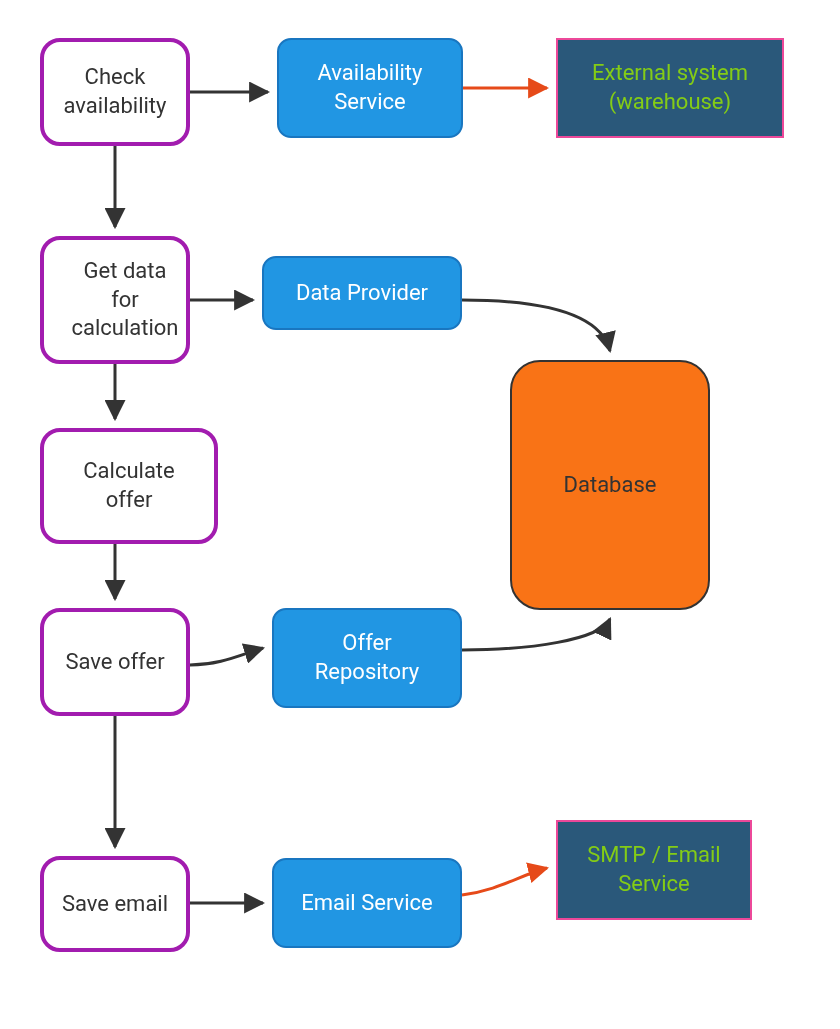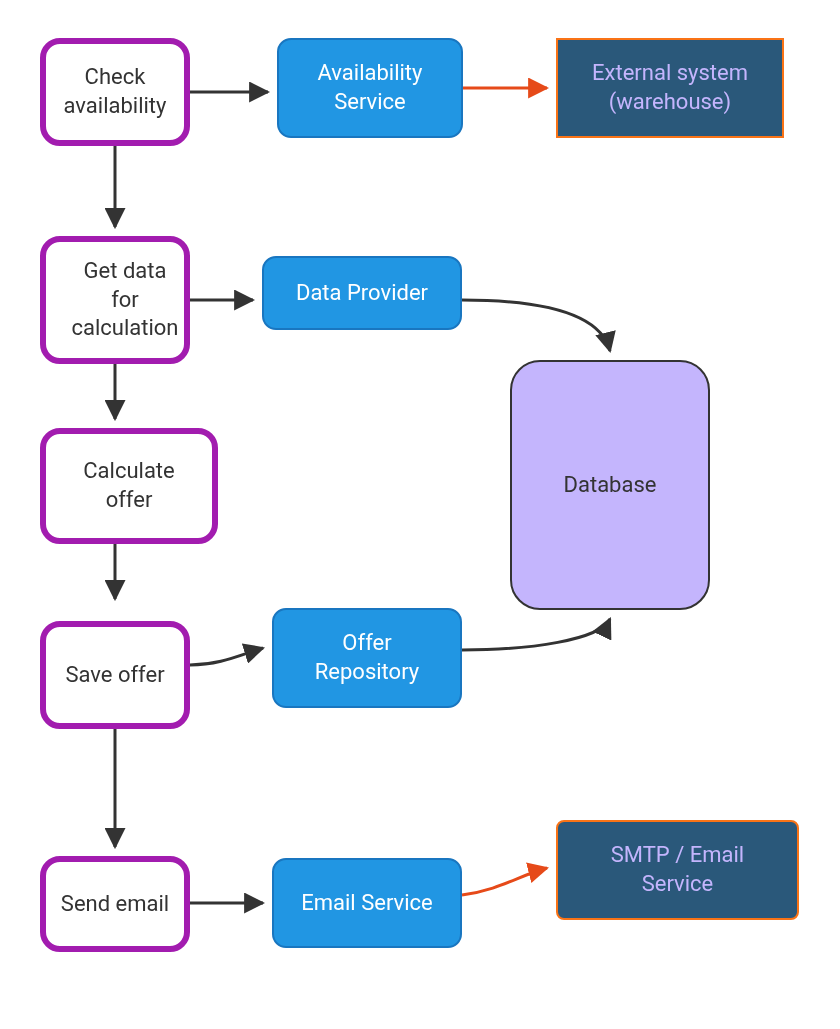--- a/index.html
+++ b/index.html
@@ -24,37 +24,37 @@
       display: flex;
       align-items: center;
       justify-content: center;
       text-align: center;
       font-size: 22px;
       line-height: 1.3;
       padding: 8px;
     }
     .process {
       background: #ffffff;
-      border: 6px solid #a21caf;
+      border: 4px solid #a21caf;
       border-radius: 20px;
       color: #333333;
     }
     .service {
       background: #2196e3;
       border: 2px solid #1976c0;
       border-radius: 14px;
       color: #ffffff;
     }
     .external {
       background: #2a587a;
-      border: 2px solid #f97316;
-      color: #c4b5fd;
+      border: 2px solid #ec4899;
+      color: #84cc16;
     }
     .database {
-      background: #c4b5fd;
+      background: #f97316;
       border: 2px solid #333333;
       border-radius: 30px;
       color: #333333;
     }
     svg.arrows {
       position: absolute;
       top: 0;
       left: 0;
       width: 840px;
       height: 1029px;
@@ -116,28 +116,28 @@
         <span style="white-space: pre-line;">Database</span>
       </div>
       <div class="node process" style="left: 40px; top: 428px; width: 178px; height: 116px;">
         <span style="white-space: pre-line;">Calculate
 offer</span>
       </div>
       <div class="node service" style="left: 272px; top: 608px; width: 190px; height: 100px;">
         <span style="white-space: pre-line;">Offer
 Repository</span>
       </div>
-      <div class="node process" style="left: 40px; top: 608px; width: 150px; height: 108px; margin-top: 13px;">
+      <div class="node process" style="left: 40px; top: 608px; width: 150px; height: 108px;">
         <span style="white-space: pre-line;">Save offer</span>
       </div>
       <div class="node service" style="left: 272px; top: 858px; width: 190px; height: 90px;">
         <span style="white-space: pre-line;">Email Service</span>
       </div>
-      <div class="node external" style="left: 556px; top: 820px; width: 243px; height: 100px; border-radius: 8px;">
+      <div class="node external" style="left: 556px; top: 820px; width: 196px; height: 100px;">
         <span style="white-space: pre-line;">SMTP / Email
 Service</span>
       </div>
       <div class="node process" style="left: 40px; top: 856px; width: 150px; height: 96px;">
-        <span style="white-space: pre-line;">Send email</span>
+        <span style="white-space: pre-line;">Save email</span>
       </div>
     </div>
 
 </div>
 
 </body></html>

